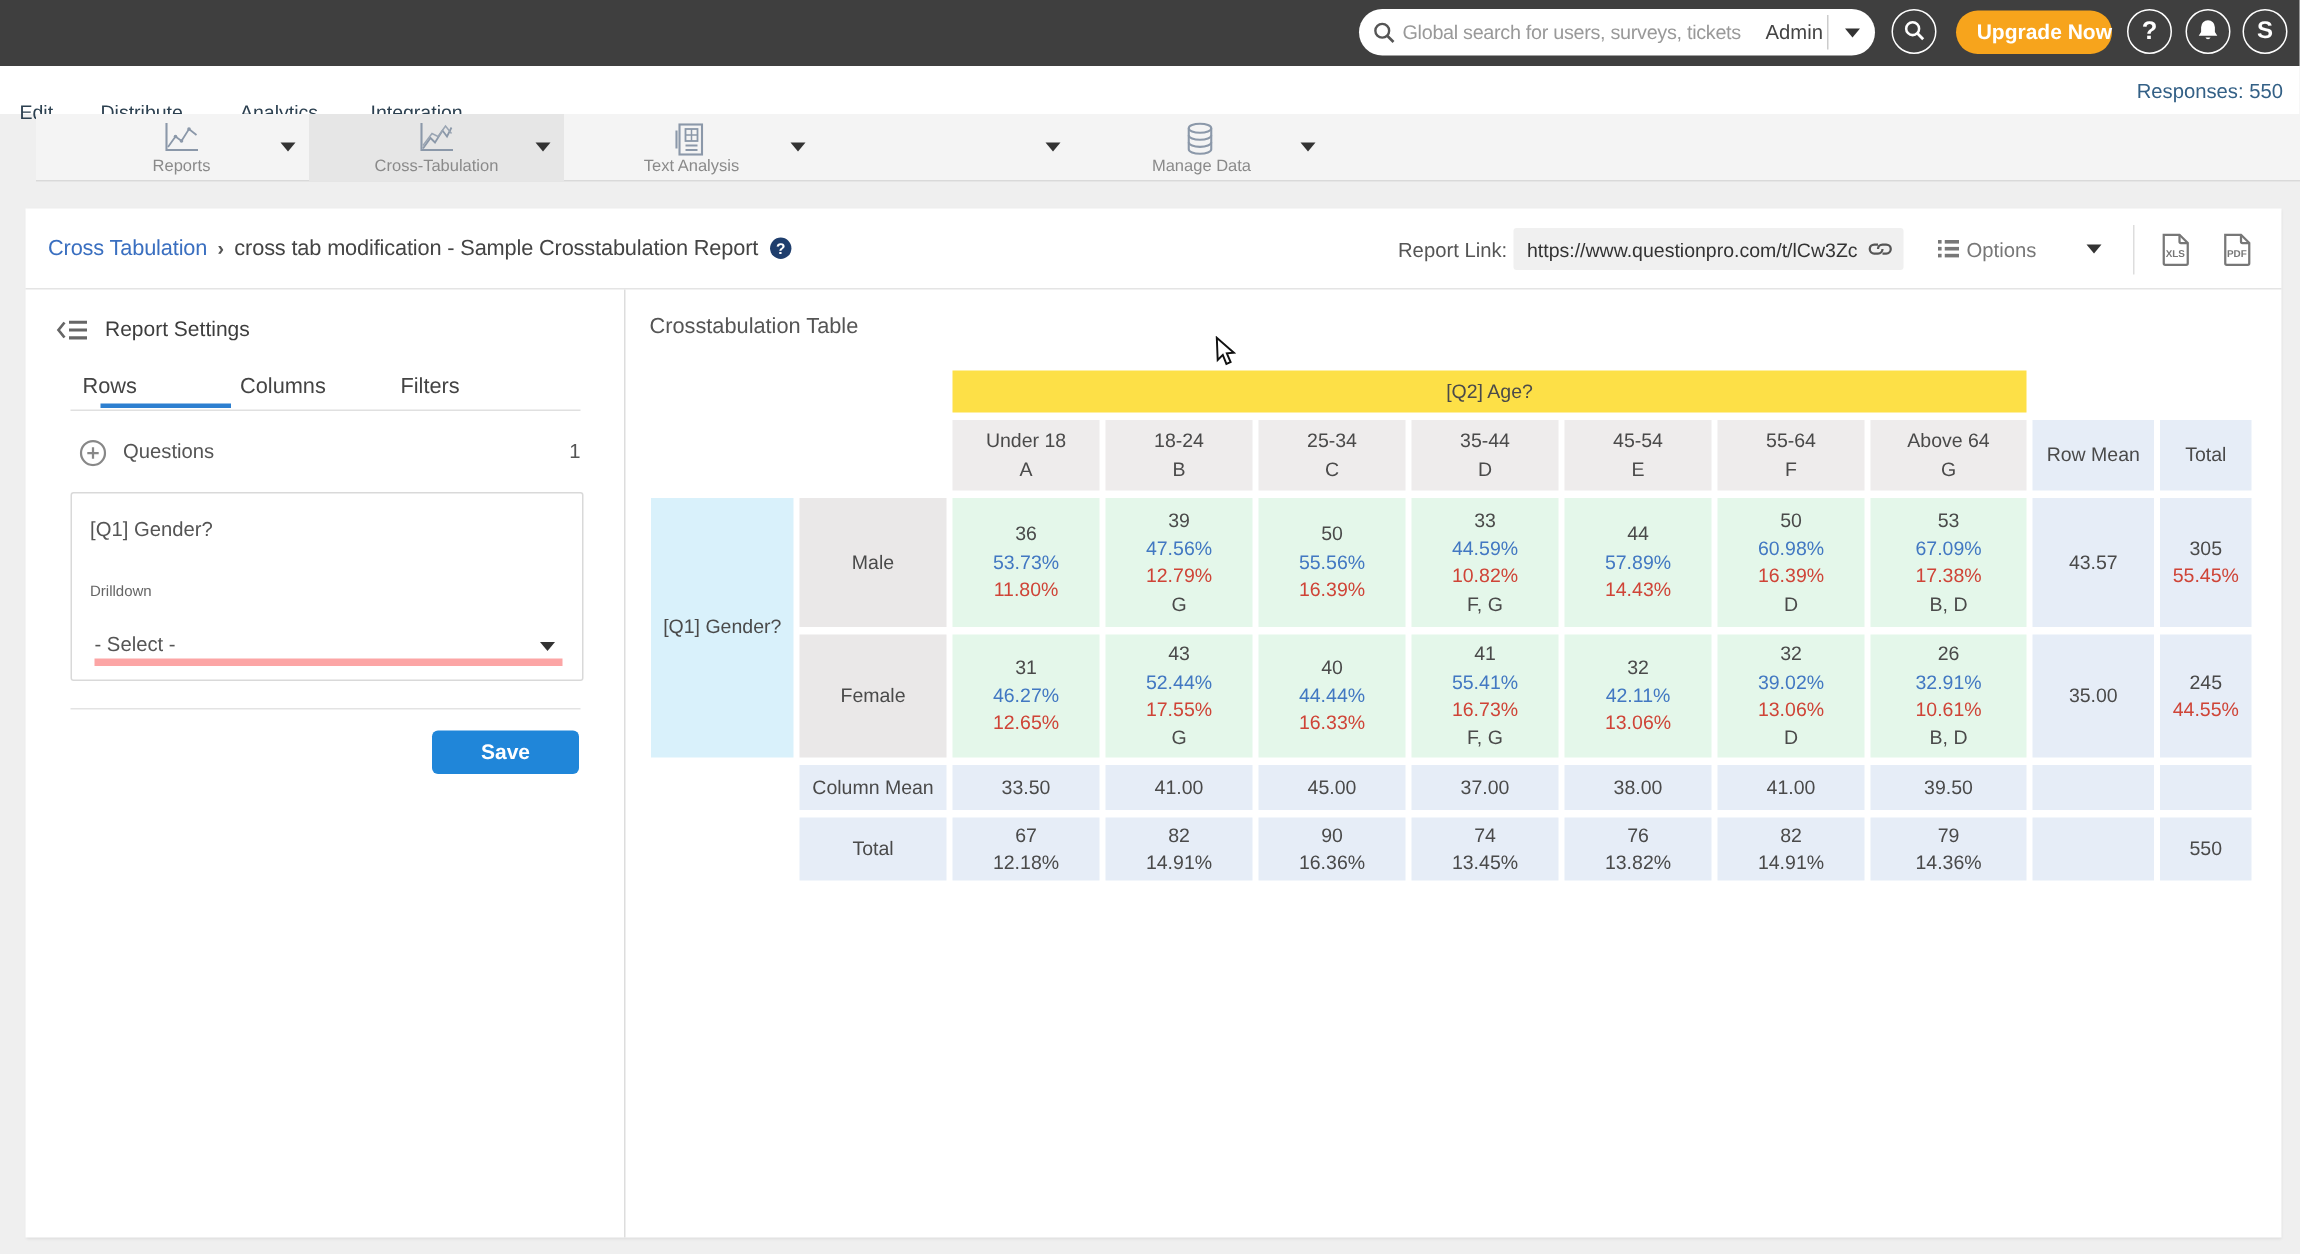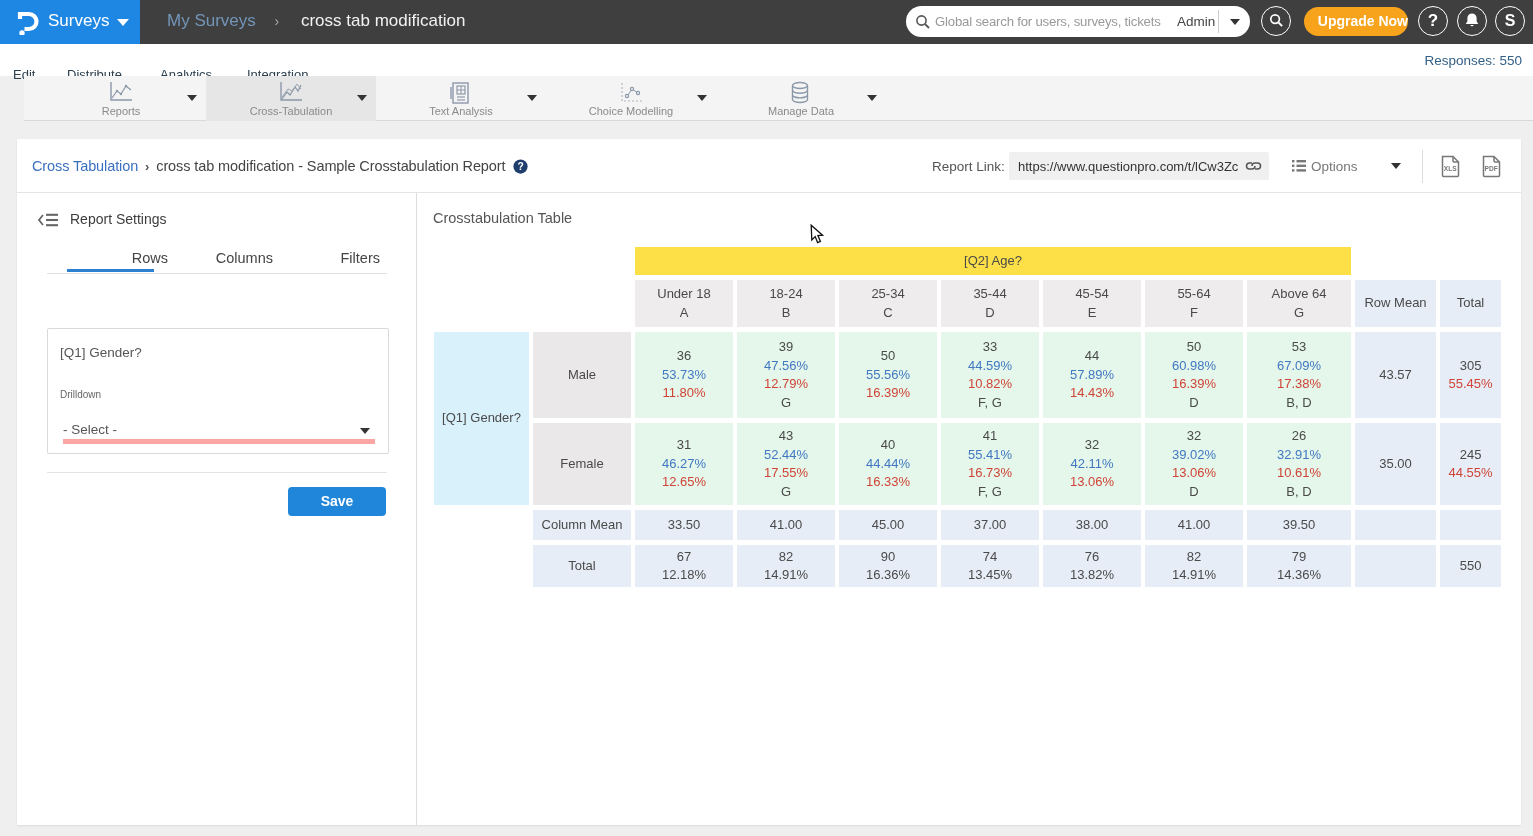--- a/index.html
+++ b/index.html
@@ -30,21 +30,21 @@
 .tcaret { position:absolute; top:19px; width:0; height:0; border-left:5px solid transparent; border-right:5px solid transparent; border-top:6px solid #333; }
 
 #card { position:absolute; left:17px; top:139px; width:1504px; height:686px; background:#fff; box-shadow:0 1px 2px rgba(0,0,0,0.08); }
 #titlerow { position:absolute; left:0; top:0; width:1504px; height:54px; border-bottom:1px solid #e4e4e4; }
 #bc { position:absolute; left:15px; top:19px; font-size:14.5px; color:#444; letter-spacing:-0.1px; }
 #bc a { color:#3a6fc0; text-decoration:none; }
 #bc .sep { color:#555; font-weight:bold; margin:0 3px; font-size:13px; }
 #leftpanel { position:absolute; left:0; top:54px; width:400px; height:632px; border-right:1px solid #ddd; }
 
 #rs-title { position:absolute; left:53px; top:72px; font-size:14px; color:#3d3d3d; }
-.ltab { position:absolute; top:111px; width:113px; text-align:right; font-size:14.5px; color:#444; }
+.ltab { position:absolute; top:111px; width:113px; text-align:left; font-size:14.5px; color:#444; }
 #ltab-underline { position:absolute; left:50px; top:130px; width:87px; height:3px; background:#2d7fd0; }
 #ltab-border { position:absolute; left:30px; top:134px; width:340px; height:1px; background:#e0e0e0; }
 #q-row { position:absolute; left:35px; top:153px; width:340px; height:20px; }
 #q-row .txt { position:absolute; left:30px; top:1px; font-size:13.5px; color:#555; }
 #q-row .cnt { position:absolute; right:5px; top:1px; font-size:13.5px; color:#555; }
 #qbox { position:absolute; left:30px; top:189px; width:342px; height:126px; border:1px solid #d9d9d9; border-radius:2px; }
 #qbox .q { position:absolute; left:12px; top:16px; font-size:13.5px; color:#555; }
 #qbox .dd { position:absolute; left:12px; top:60px; font-size:10px; color:#666; }
 #qbox .sel { position:absolute; left:15px; top:85px; width:312px; height:30px; border-bottom:5px solid #fca5a5; font-size:13.5px; color:#555; padding-top:8px; }
 #qbox .sel .car { position:absolute; right:5px; top:14px; width:0; height:0; border-left:5px solid transparent; border-right:5px solid transparent; border-top:6px solid #333; }
@@ -61,29 +61,20 @@
 td.lblue { background:#d9f1fb; color:#555; }
 td.green { background:#e4f7ea; }
 td.mblue { background:#e6edf7; }
 .pb { color:#4278c2; }
 .pr { color:#cf4437; }
 .sig { color:#4a4a4a; }
 </style>
 </head>
 <body>
 <div id="topbar">
-  <div id="logo">
-    <svg style="position:absolute;left:15px;top:9px" width="26" height="26" viewBox="0 0 26 26">
-      <path d="M5 10 V5 H14 a7.5 7.5 0 0 1 0 15 H9.5" fill="none" stroke="#fff" stroke-width="4.2"></path>
-      <circle cx="7" cy="24" r="2.7" fill="#fff"></circle>
-    </svg>
-    <span class="brand">Surveys</span>
-    <div style="position:absolute;left:117px;top:19px;width:0;height:0;border-left:6px solid transparent;border-right:6px solid transparent;border-top:7px solid #fff"></div>
-  </div>
-  <div id="crumb">My Surveys <span class="sep">›</span> <span class="cur">cross tab modification</span></div>
   <div id="searchpill">
     <svg style="position:absolute;left:9px;top:8px" width="16" height="16" viewBox="0 0 16 16">
         <circle cx="6.5" cy="6.5" r="4.6" fill="none" stroke="#555" stroke-width="1.6"></circle>
         <line x1="10" y1="10" x2="14" y2="14" stroke="#555" stroke-width="1.8"></line>
       </svg>
     <span class="ph">Global search for users, surveys, tickets</span>
     <span class="adm">Admin</span>
     <div class="vsep"></div>
     <div style="position:absolute;left:324px;top:13px;width:0;height:0;border-left:5px solid transparent;border-right:5px solid transparent;border-top:6px solid #333"></div>
   </div>
@@ -137,31 +128,20 @@
         <rect x="9" y="5" width="8" height="8" fill="none" stroke="#8b98a9" stroke-width="1.2"></rect>
         <line x1="13" y1="5" x2="13" y2="13" stroke="#8b98a9" stroke-width="1"></line>
         <line x1="9" y1="9" x2="17" y2="9" stroke="#8b98a9" stroke-width="1"></line>
         <line x1="9" y1="16" x2="17" y2="16" stroke="#8b98a9" stroke-width="1.2"></line>
         <line x1="9" y1="19" x2="17" y2="19" stroke="#8b98a9" stroke-width="1.2"></line>
         <line x1="3" y1="6" x2="3" y2="18" stroke="#8b98a9" stroke-width="1.4"></line>
       </svg>
     <div class="lbl">Text Analysis</div>
   </div>
   <div class="tcaret" style="left:503px"></div>
-  <div class="titem" style="left:522px">
-    <svg class="ic" width="26" height="24" viewBox="0 0 26 24">
-        <path d="M4 2 V20 H24" stroke="#b0b8c2" fill="none" stroke-width="1.2" stroke-dasharray="2 2"></path>
-        <circle cx="9" cy="15" r="1.6" fill="none" stroke="#8b98a9" stroke-width="1.2"></circle>
-        <circle cx="14" cy="8" r="1.6" fill="none" stroke="#8b98a9" stroke-width="1.2"></circle>
-        <circle cx="20" cy="12" r="1.6" fill="none" stroke="#8b98a9" stroke-width="1.2"></circle>
-        <line x1="10" y1="14" x2="13" y2="9.5" stroke="#8b98a9" stroke-width="1"></line>
-        <line x1="15.5" y1="9" x2="18.7" y2="11.2" stroke="#8b98a9" stroke-width="1"></line>
-      </svg>
-    <div class="lbl">Choice Modelling</div>
-  </div>
   <div class="tcaret" style="left:673px"></div>
   <div class="titem" style="left:692px">
     <svg class="ic" width="24" height="24" viewBox="0 0 24 24">
         <ellipse cx="12" cy="4.5" rx="7.5" ry="3" fill="none" stroke="#8b98a9" stroke-width="1.4"></ellipse>
         <path d="M4.5 4.5 V18.5 a7.5 3 0 0 0 15 0 V4.5" fill="none" stroke="#8b98a9" stroke-width="1.4"></path>
         <path d="M4.5 9.2 a7.5 3 0 0 0 15 0" fill="none" stroke="#8b98a9" stroke-width="1.4"></path>
         <path d="M4.5 13.9 a7.5 3 0 0 0 15 0" fill="none" stroke="#8b98a9" stroke-width="1.4"></path>
       </svg>
     <div class="lbl">Manage Data</div>
   </div>
@@ -214,20 +194,29 @@
         <line x1="9" y1="8" x2="21" y2="8" stroke="#666" stroke-width="2.1"></line>
         <line x1="9" y1="13.2" x2="21" y2="13.2" stroke="#666" stroke-width="2.1"></line>
       </svg>
   </div>
   <div id="rs-title">Report Settings</div>
   <div class="ltab" style="left:38px">Rows</div>
   <div class="ltab" style="left:143px">Columns</div>
   <div class="ltab" style="left:250px">Filters</div>
   <div id="ltab-underline"></div>
   <div id="ltab-border"></div>
+  <div id="q-row">
+    <svg style="position:absolute;left:1px;top:1px" width="18" height="18" viewBox="0 0 18 18">
+        <circle cx="9" cy="9" r="8" fill="none" stroke="#888" stroke-width="1.5"></circle>
+        <line x1="5.2" y1="9" x2="12.8" y2="9" stroke="#888" stroke-width="1.5"></line>
+        <line x1="9" y1="5.2" x2="9" y2="12.8" stroke="#888" stroke-width="1.5"></line>
+      </svg>
+    <span class="txt">Questions</span>
+      <span class="cnt">1</span>
+  </div>
   <div id="qbox">
     <div class="q">[Q1] Gender?</div>
     <div class="dd">Drilldown</div>
     <div class="sel">- Select -<div class="car"></div></div>
   </div>
   <div id="lpdivider"></div>
   <div id="savebtn">Save</div>
   <div id="ct-title" style="left:416px">Crosstabulation Table</div>
   <table id="xtab">
     <colgroup>

